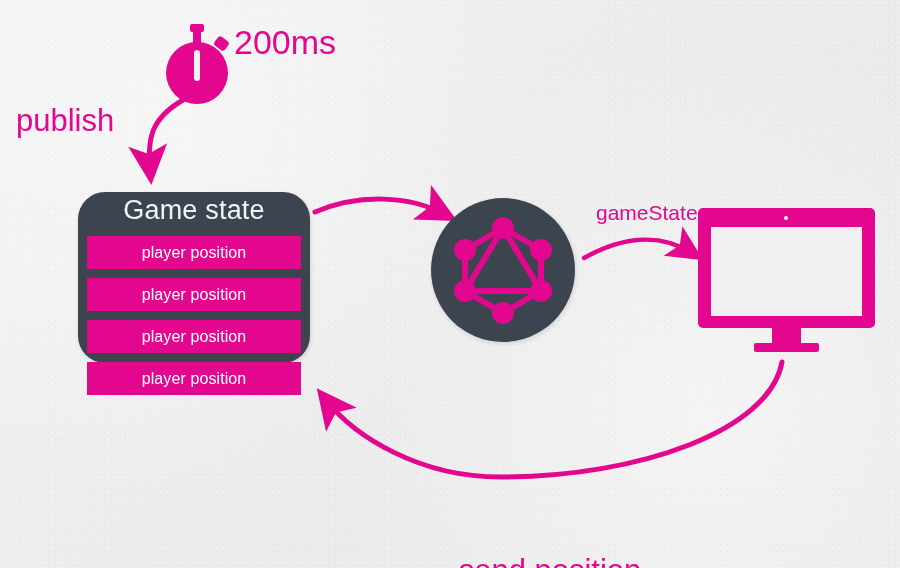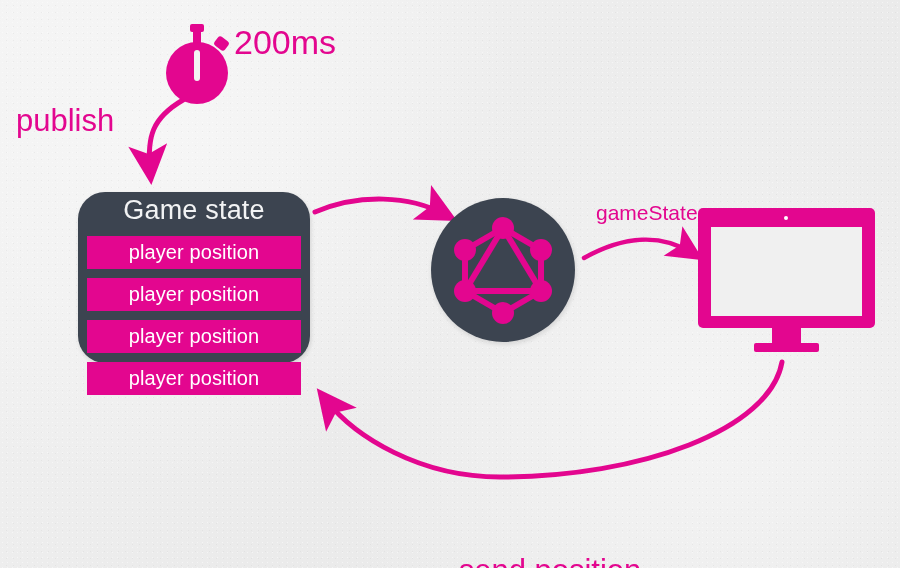--- a/index.html
+++ b/index.html
@@ -70,21 +70,21 @@
     left: 9px;
     top: 44px;
     width: 214px;
   }
   .gs-row {
     width: 214px;
     height: 33px;
     background: #e3068f;
     margin-bottom: 9px;
     color: #ffffff;
-    font-size: 20px;
+    font-size: 16px;
     font-weight: 300;
     text-align: center;
     line-height: 33px;
     letter-spacing: 0.1px;
   }
   .gs-row:last-child { margin-bottom: 0; }
 
   
   .hub {
     position: absolute;

